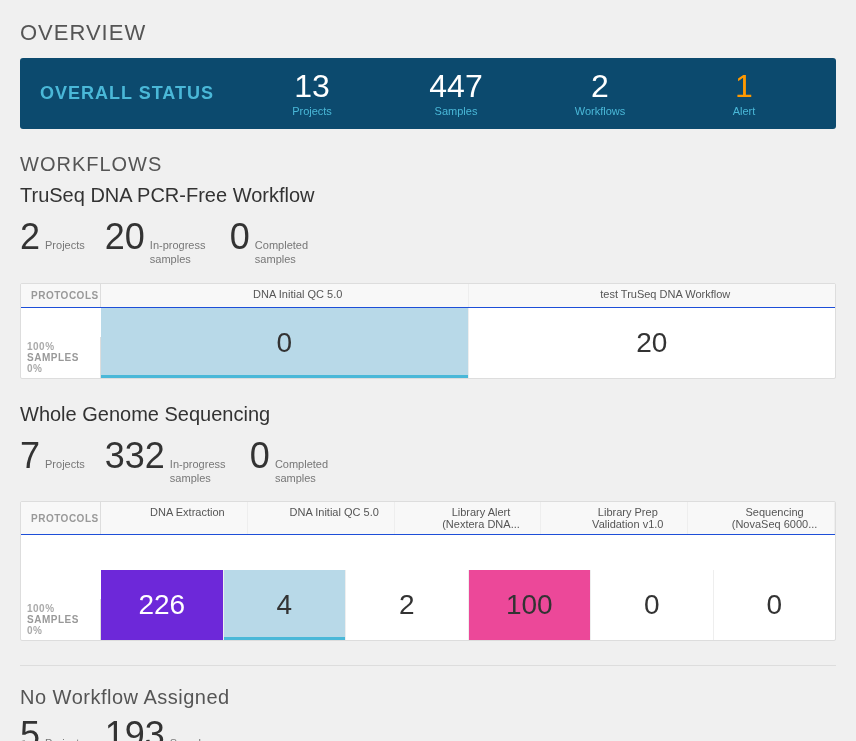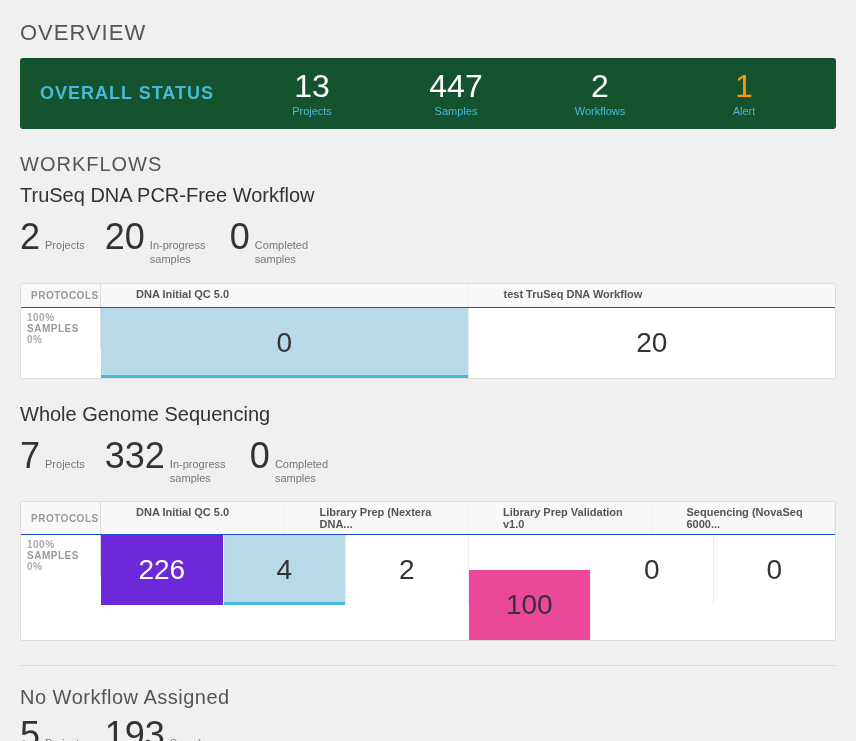--- a/index.html
+++ b/index.html
@@ -15,21 +15,21 @@
 
     .overview-title {
       font-size: 22px;
       font-weight: 300;
       color: #555;
       margin-bottom: 12px;
       letter-spacing: 1px;
     }
 
     .overall-status-bar {
-      background: #14532d;
+      background: #0c4a6e;
       color: white;
       display: flex;
       align-items: center;
       padding: 12px 20px;
       border-radius: 3px;
       margin-bottom: 24px;
     }
 
     .status-label {
       font-size: 18px;
@@ -129,28 +129,28 @@
       border-right: 1px solid #ddd;
       display: flex;
       align-items: center;
     }
 
     .protocol-col {
       flex: 1;
       padding: 4px 8px;
       font-size: 11px;
       color: #555;
-      text-align: left;
+      text-align: center;
       border-right: 1px solid #eee;
-      font-weight: 700;
+      font-weight: 400;
     }
 
     .samples-row {
       display: flex;
-      align-items: flex-start;
+      align-items: flex-end;
       min-height: 70px;
     }
 
     .samples-label-col {
       width: 80px;
       padding: 4px 6px;
       font-size: 10px;
       font-weight: bold;
       color: #999;
       letter-spacing: 0.5px;
@@ -301,22 +301,23 @@
         <span class="stat-small-label">In-progress samples</span>
       </div>
       <div class="stat-group">
         <span class="stat-big-number">0</span>
         <span class="stat-small-label">Completed samples</span>
       </div>
     </div>
     <div class="protocols-table-container">
       <div class="protocols-header">
         <div class="protocols-label-col">PROTOCOLS</div>
+        <div class="protocol-col">DNA Extraction</div>
         <div class="protocol-col">DNA Initial QC 5.0</div>
-        <div class="protocol-col">Library Prep (Nextera DNA...</div>
+        <div class="protocol-col">Library Alert (Nextera DNA...</div>
         <div class="protocol-col">Library Prep Validation v1.0</div>
         <div class="protocol-col">Sequencing (NovaSeq 6000...</div>
       </div>
       <div class="samples-row">
         <div class="samples-label-col">
           <span class="scale-100">100%</span>
           <span style="font-size:10px;font-weight:bold;color:#999;letter-spacing:0.5px;">SAMPLES</span>
           <span class="scale-0">0%</span>
         </div>
         <div class="sample-cell sample-cell-bg-orange">

